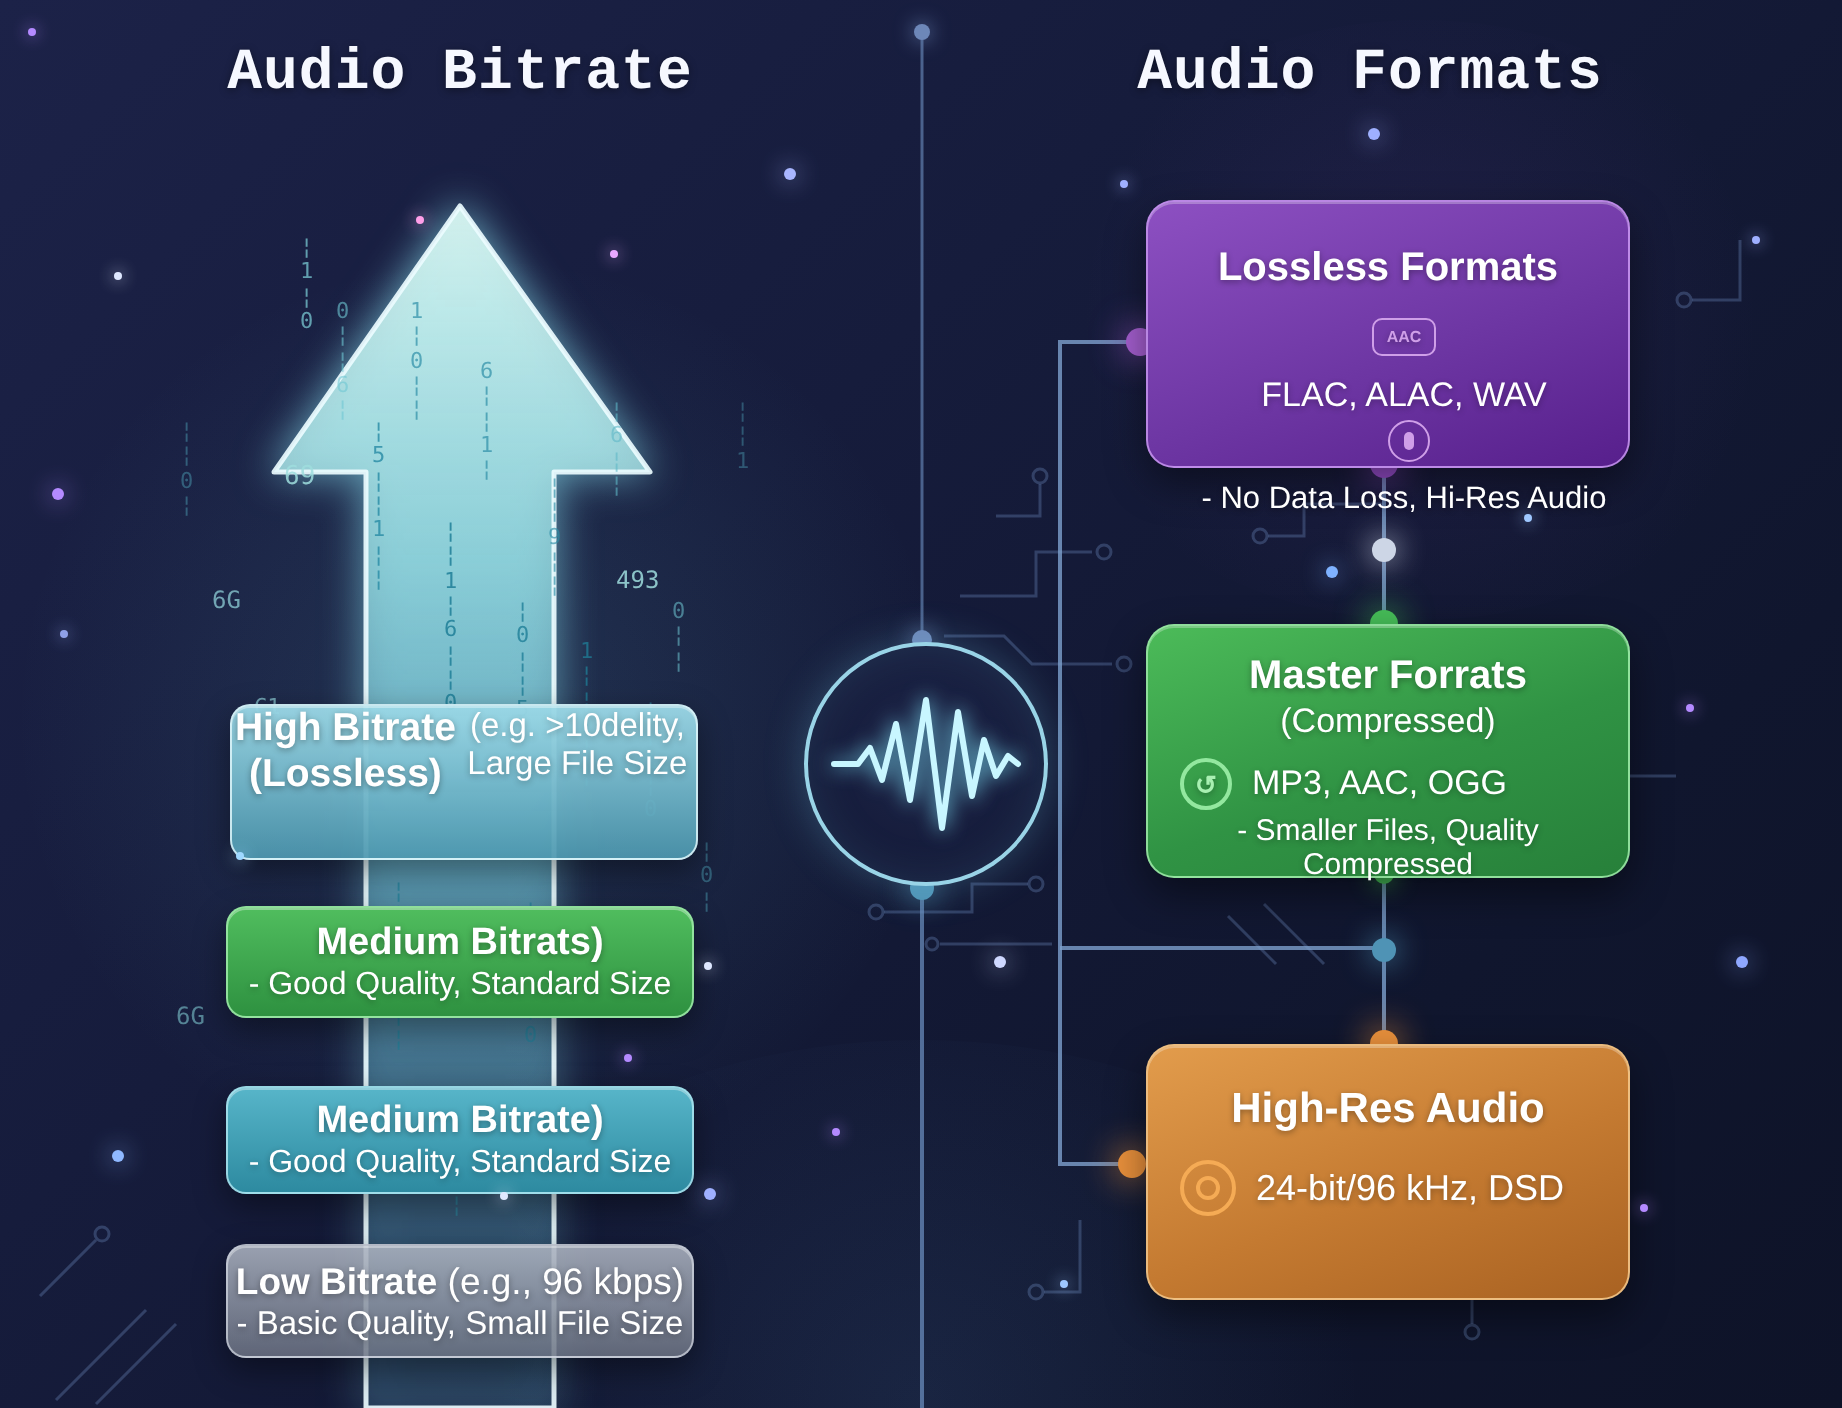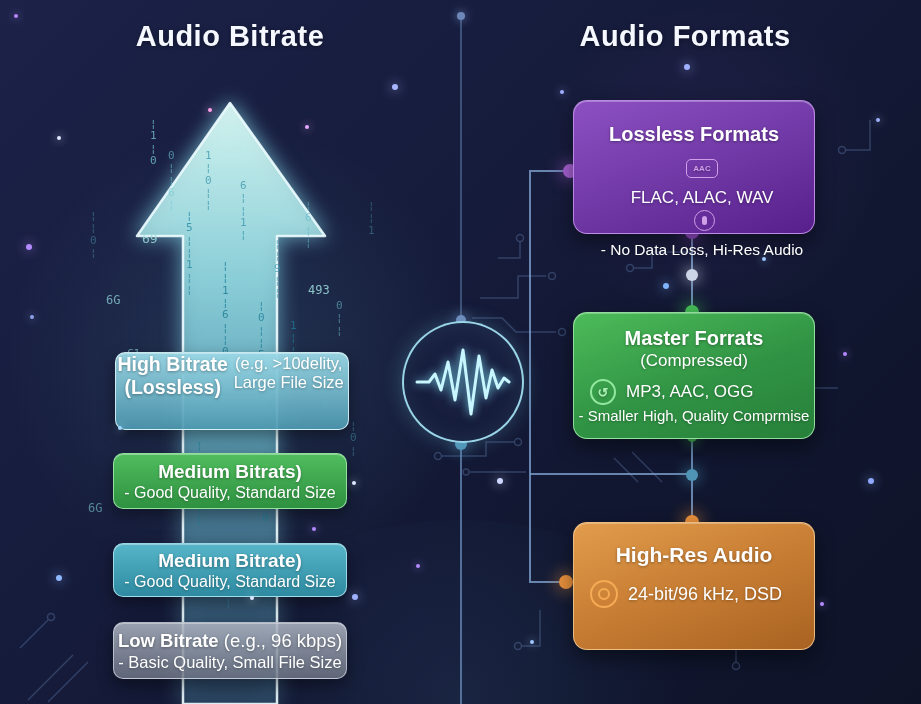--- a/index.html
+++ b/index.html
@@ -24,21 +24,21 @@
   .sparkle{position:absolute;border-radius:50%;z-index:9;pointer-events:none;}
 
   .hub{position:absolute;left:402px;top:321px;width:118px;height:118px;border-radius:50%;z-index:6;
     border:2px solid rgba(165,228,246,.92);
     background:radial-gradient(circle at 50% 42%,#1d2548,#141a38 75%);
     box-shadow:0 0 20px rgba(120,200,235,.28), inset 0 0 22px rgba(120,200,235,.14);
     display:flex;align-items:center;justify-content:center;}
   .hub svg{filter:drop-shadow(0 0 5px rgba(130,235,255,.9));}
 
   .main-title{position:absolute;top:20px;z-index:8;font-size:29px;font-weight:600;letter-spacing:.5px;
-    color:#f6f8ff;text-shadow:0 1px 4px rgba(0,0,0,.4);width:300px;text-align:center;}
+    color:#f6f8ff;text-shadow:0 1px 4px rgba(0,0,0,.4);width:300px;text-align:center;font-family:Liberation Mono, monospace;}
   #title-left{left:80px;}
   #title-right{left:535px;}
 
   
   .fmt-box{position:absolute;left:573px;width:240px;border-radius:14px;z-index:7;
     box-shadow:0 8px 20px rgba(0,0,0,.45), inset 0 1px 0 rgba(255,255,255,.28);}
   .fmt-title{font-size:20px;font-weight:bold;text-align:center;text-shadow:0 1px 3px rgba(0,0,0,.35);}
   .fmt-sub{font-size:17px;text-align:center;margin-top:1px;text-shadow:0 1px 3px rgba(0,0,0,.3);}
   .fmt-row{display:flex;align-items:center;gap:10px;padding-left:16px;font-size:17px;text-shadow:0 1px 3px rgba(0,0,0,.3);}
   .fmt-line2{font-size:15px;text-shadow:0 1px 3px rgba(0,0,0,.3);}
@@ -198,21 +198,21 @@
     </div>
   </div>
 
   <div class="fmt-box" id="box-lossy">
     <div class="fmt-title">Master Forrats</div>
     <div class="fmt-sub">(Compressed)</div>
     <div class="fmt-row">
       <span class="compress-icon">↺</span>
       <span>MP3, AAC, OGG</span>
     </div>
-    <div class="fmt-line2">- Smaller High, Quality Comprmise</div>
+    <div class="fmt-line2">- Smaller Files, Quality Compressed</div>
   </div>
 
   <div class="fmt-box" id="box-hires">
     <div class="fmt-title">High-Res Audio</div>
     <div class="fmt-row">
       <span class="target-icon">
           <i></i>
         </span>
       <span>24-bit/96 kHz, DSD</span>
     </div>

